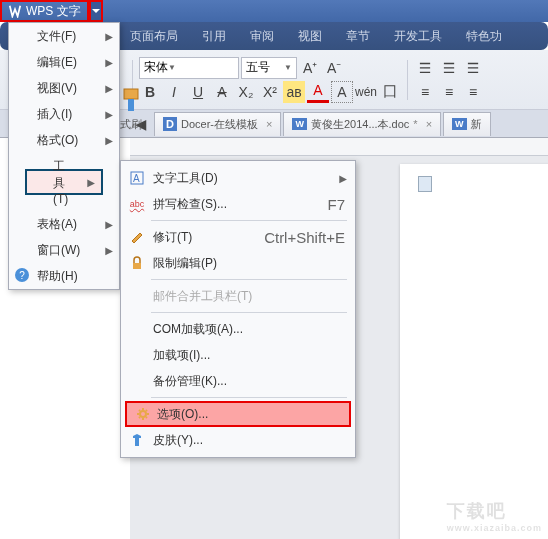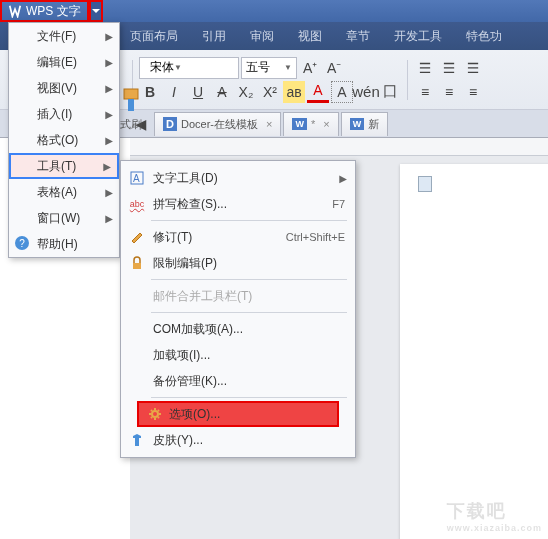--- a/index.html
+++ b/index.html
@@ -3,55 +3,55 @@
 <meta charset="utf-8">
 <style>
 * { margin: 0; padding: 0; box-sizing: border-box; font-family: "Microsoft YaHei", sans-serif; }
 body { width: 548px; height: 539px; background: #fff; overflow: hidden; position: relative; font-size: 12px; }
 
 .titlebar { height: 22px; background: linear-gradient(#5278b8, #4268a8); display: flex; align-items: center; }
 .app-title { display: flex; align-items: center; padding: 0 6px; color: #fff; gap: 4px; border: 2px solid #e80000; height: 22px; }
 .app-icon { width: 14px; height: 14px; }
 .dropdown-btn { width: 14px; height: 22px; display: flex; align-items: center; justify-content: center; border: 2px solid #e80000; background: #3a5a98; }
 
-.tabbar { height: 28px; background: linear-gradient(#3e5a8e, #36517f); display: flex; align-items: center; padding-left: 130px; gap: 24px; color: #d0d8e8; }
+.tabbar { height: 28px; background: linear-gradient(#3e5a8e, #36517f); display: flex; align-items: center; padding-left: 130px; gap: 24px; color: #d0d8e8; border-radius: 7px; }
 .tabbar span { cursor: pointer; }
 
 .toolbar { height: 60px; background: linear-gradient(#eef1f6, #e6eaf1); border-bottom: 1px solid #c8ccd8; display: flex; align-items: center; padding-left: 130px; gap: 4px; }
-.font-select { width: 100px; height: 22px; border: 1px solid #b8bcc8; background: #fff; padding: 0 10px; display: flex; align-items: center; }
+.font-select { width: 100px; height: 22px; border: 1px solid #b8bcc8; background: #fff; padding: 0 4px; display: flex; align-items: center; }
 .size-select { width: 56px; height: 22px; border: 1px solid #b8bcc8; background: #fff; padding: 0 4px; display: flex; align-items: center; justify-content: space-between; gap: 8px; }
 .tb-btn { width: 22px; height: 22px; display: flex; align-items: center; justify-content: center; color: #444; font-size: 14px; }
 .tb-sep { width: 1px; height: 40px; background: #c8ccd8; margin: 0 2px; }
 .tb-col { display: flex; flex-direction: column; gap: 2px; }
 .tb-row { display: flex; gap: 2px; align-items: center; }
 
 .doctabs { height: 28px; background: #d8dde8; display: flex; align-items: center; padding-left: 130px; gap: 2px; border-bottom: 1px solid #a8acb8; }
 .doctab { height: 24px; background: linear-gradient(#f8f9fb, #e8eaf0); border: 1px solid #b0b4c0; border-bottom: none; padding: 0 8px; display: flex; align-items: center; gap: 4px; font-size: 11px; color: #555; }
 .doctab .close { color: #888; margin-left: 4px; }
 .doctab .star { color: #888; }
 
 .body-area { position: absolute; left: 130px; top: 138px; right: 0; bottom: 0; background: #e8eaee; }
 .ruler { height: 18px; background: #f5f6f8; border-bottom: 1px solid #c8ccd4; }
 .page { position: absolute; left: 270px; top: 26px; width: 260px; height: 380px; background: #fff; box-shadow: 0 1px 3px rgba(0,0,0,0.2); }
 .page-icon { position: absolute; top: 12px; left: 18px; width: 14px; height: 16px; border: 1px solid #9ab; background: #dde8f4; }
 
 .menu1 { position: absolute; left: 8px; top: 22px; width: 112px; background: #f8f9fb; border: 1px solid #a8acb8; box-shadow: 2px 2px 6px rgba(0,0,0,0.25); z-index: 10; }
 .menu1-item { height: 26px; display: flex; align-items: center; padding: 0 10px 0 28px; color: #333; position: relative; cursor: pointer; }
 .menu1-item .arrow { position: absolute; right: 6px; color: #666; font-size: 10px; }
-.menu1-item.hl { border: 2px solid #3b82f6; background: #fbe8e8; margin: 0; padding: 0 26px 0 26px; }
+.menu1-item.hl { border: 2px solid #0c4a6e; background: #fbe8e8; margin: 16px; padding: 0 26px 0 26px; }
 .menu1-item .qicon { position: absolute; left: 6px; top: 5px; width: 14px; height: 14px; border-radius: 50%; background: #4a90d9; color: #fff; font-size: 10px; display: flex; align-items: center; justify-content: center; }
 
 .menu2 { position: absolute; left: 120px; top: 160px; width: 236px; background: #f8f9fb; border: 1px solid #a8acb8; box-shadow: 2px 2px 6px rgba(0,0,0,0.25); z-index: 11; padding: 4px 0; }
 .menu2-item { height: 26px; display: flex; align-items: center; padding: 0 10px 0 32px; color: #333; position: relative; cursor: pointer; }
 .menu2-item .micon { position: absolute; left: 8px; width: 16px; height: 16px; display: flex; align-items: center; justify-content: center; }
-.menu2-item .shortcut { position: absolute; right: 10px; color: #666; font-size: 11px; }
+.menu2-item .shortcut { position: absolute; right: 10px; color: #666; font-size: 15px; }
 .menu2-item .arrow { position: absolute; right: 8px; color: #666; font-size: 10px; }
 .menu2-item.disabled { color: #aaa; }
 .menu2-sep { height: 1px; background: #d0d4dc; margin: 3px 8px 3px 30px; }
-.menu2-item.hl { border: 2px solid #e80000; background: #ef4444; margin: 0 16px; padding: 0 8px 0 30px; }
+.menu2-item.hl { border: 2px solid #e80000; background: #fca5a5; margin: 0 4px; padding: 0 8px 0 30px; }
 
 .brush-area { position: absolute; left: 120px; top: 50px; width: 48px; height: 88px; display: flex; flex-direction: column; align-items: flex-start; justify-content: flex-end; padding-bottom: 6px; }
 .brush-icon { width: 28px; height: 28px; }
 .brush-label { font-size: 11px; color: #555; margin-top: 2px; }
 
 .chev { font-size: 8px; color: #666; }
 .watermark { position: absolute; right: 6px; bottom: 6px; font-size: 18px; color: rgba(0,0,0,0.12); font-weight: bold; letter-spacing: 2px; }
 .watermark small { display: block; font-size: 9px; letter-spacing: 1px; }
 </style>
 </head>
@@ -107,21 +107,21 @@
     <div class="tb-row">
       <div class="tb-btn" style="font-weight:bold">B</div>
       <div class="tb-btn" style="font-style:italic">I</div>
       <div class="tb-btn" style="text-decoration:underline">U</div>
       <div class="tb-btn" style="text-decoration:line-through">A</div>
       <div class="tb-btn">X₂</div>
       <div class="tb-btn">X²</div>
       <div class="tb-btn" style="background:#ffe680">aʙ</div>
       <div class="tb-btn" style="color:#d00;border-bottom:3px solid #d00">A</div>
       <div class="tb-btn" style="border:1px dotted #888">A</div>
-      <div class="tb-btn" style="font-size:15px">wén</div>
+      <div class="tb-btn" style="font-size:12px">wén</div>
       <div class="tb-btn">囗</div>
     </div>
   </div>
   <div class="tb-sep"></div>
   <div class="tb-col">
     <div class="tb-row">
       <div class="tb-btn">☰</div>
       <div class="tb-btn">☰</div>
       <div class="tb-btn">☰</div>
     </div>
@@ -135,20 +135,21 @@
 
 <div class="doctabs">
   <div class="tb-btn">◀</div>
   <div class="doctab">
     <span style="background:#4a7cc8;color:#fff;padding:1px 3px;font-weight:bold">D</span>
     <span>Docer-在线模板</span>
     <span class="close">×</span>
   </div>
   <div class="doctab">
     <span style="background:#4a7cc8;color:#fff;padding:1px 3px;font-weight:bold;font-size:9px">W</span>
+    <span>黄俊生2014...本.doc</span>
     <span class="star">*</span>
     <span class="close">×</span>
   </div>
   <div class="doctab">
     <span style="background:#4a7cc8;color:#fff;padding:1px 3px;font-weight:bold;font-size:9px">W</span>
     <span>新</span>
   </div>
 </div>
 
 <div class="body-area">

